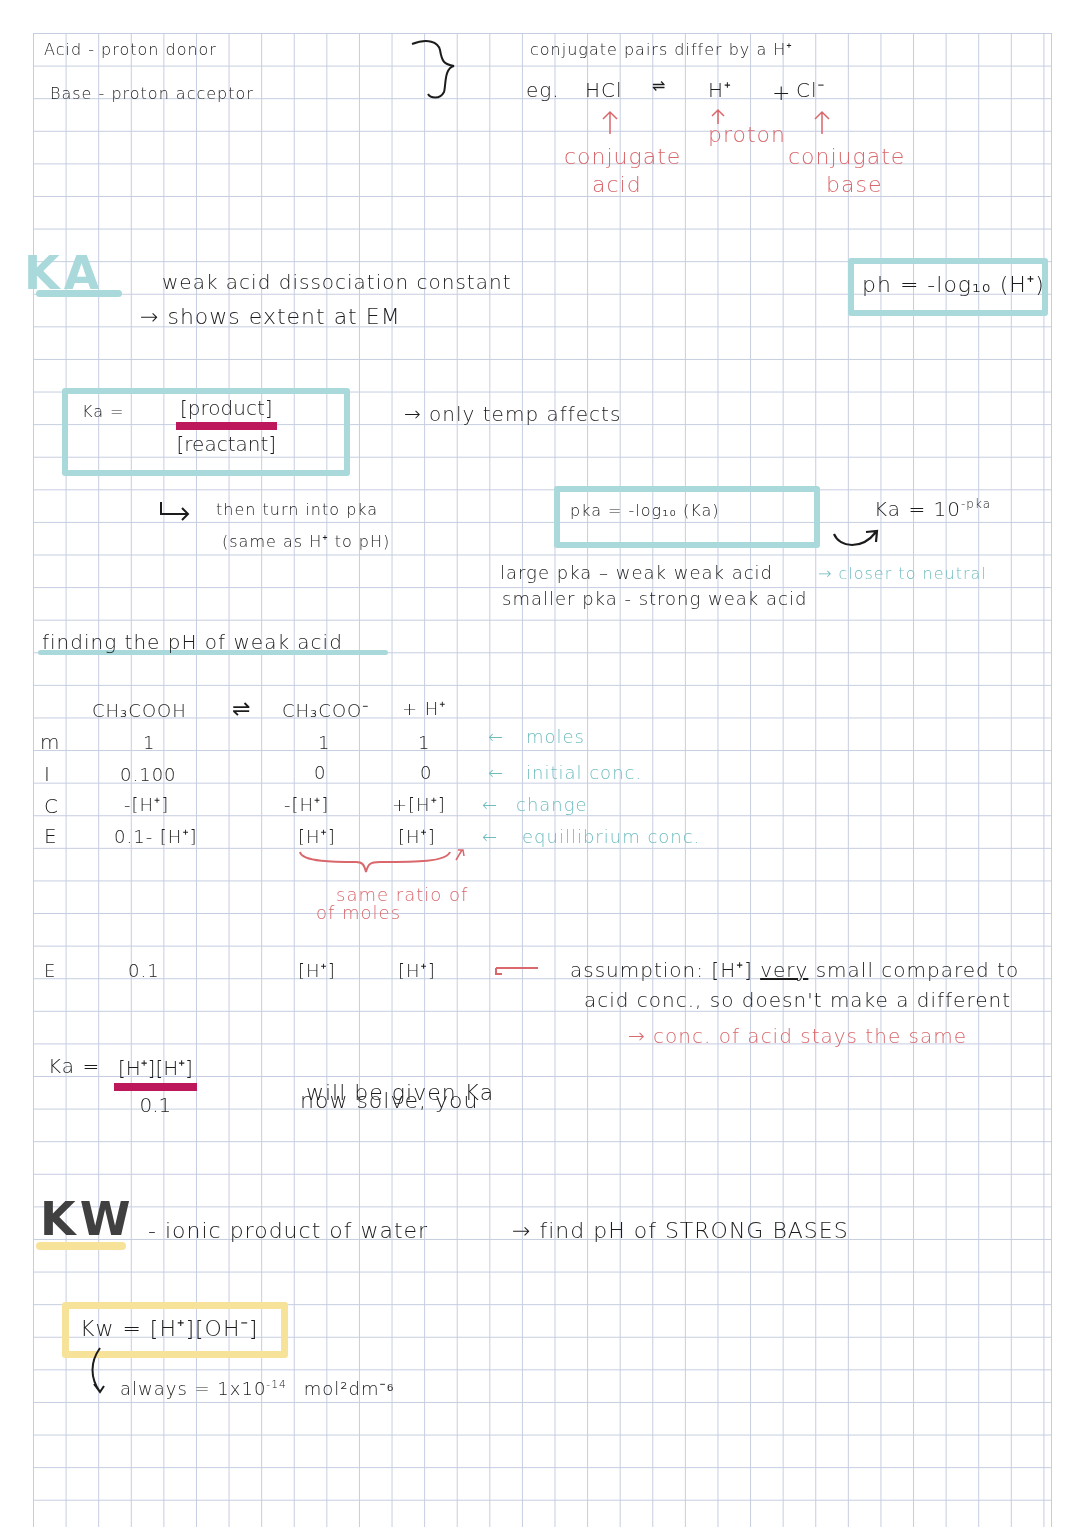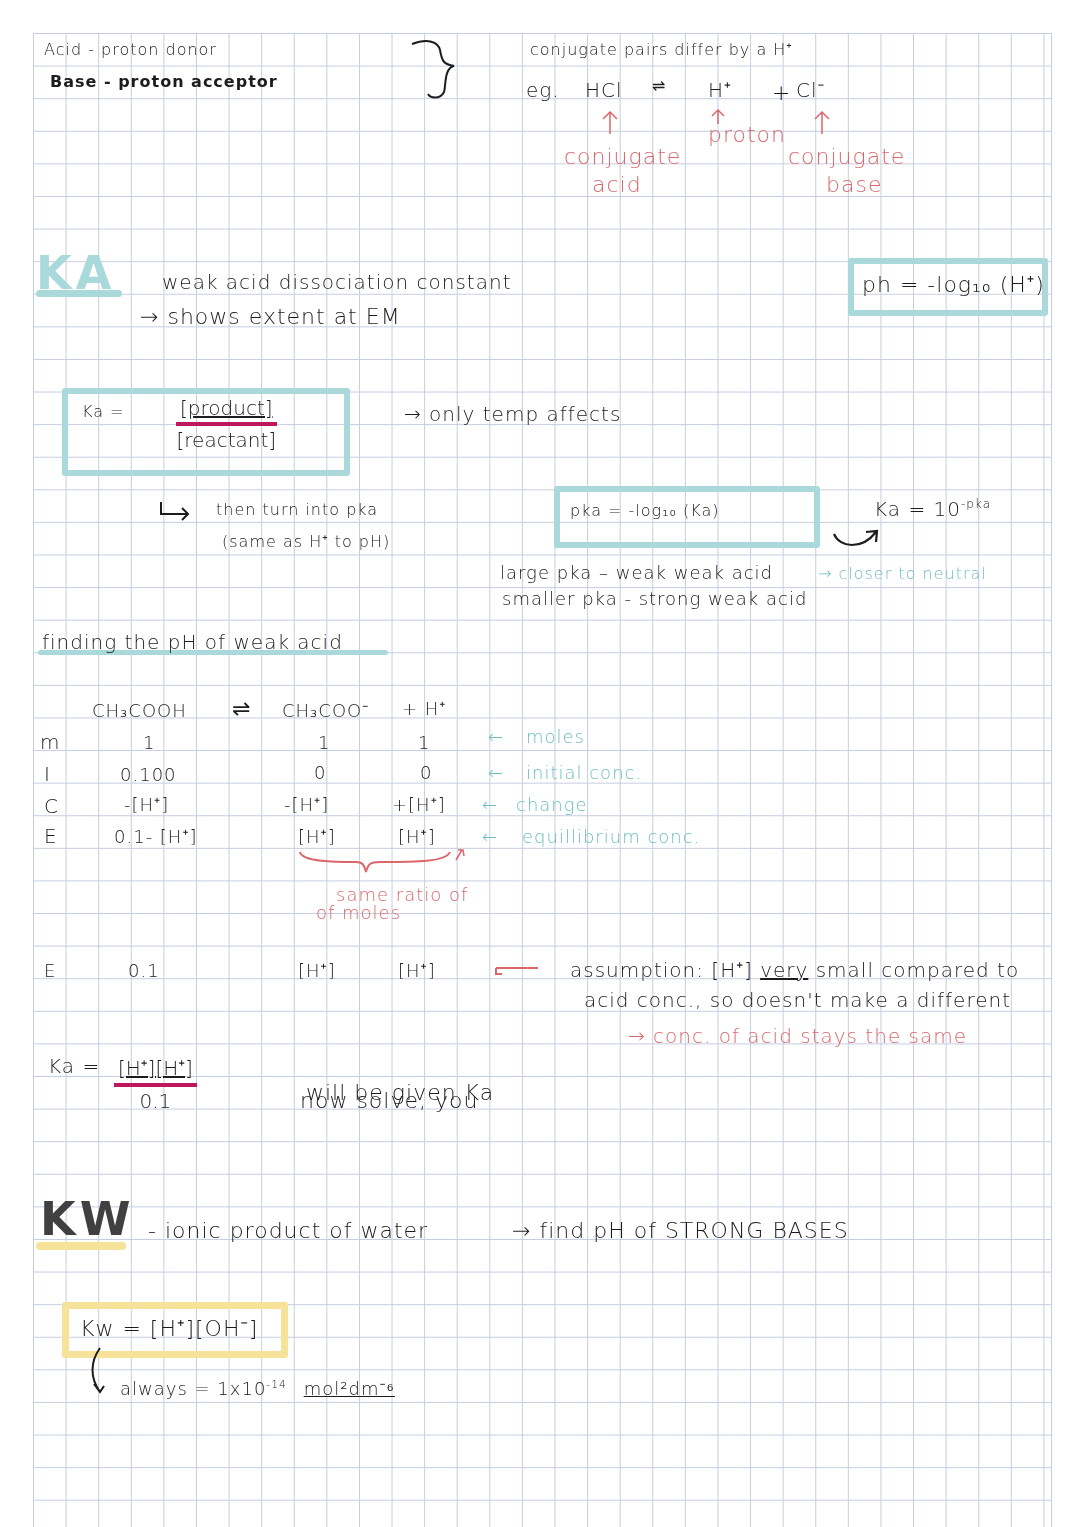--- a/index.html
+++ b/index.html
@@ -39,32 +39,32 @@
     position: absolute; border: 7px solid #f7e29a; border-radius: 3px; box-sizing: border-box;
   }
   .heading-big {
     position: absolute; font-size: 46px; font-weight: bold; letter-spacing: 4px; line-height: 1;
   }
   .hl-teal { color: #a9d9da; }
   .hl-yellow { color: #404040; }
   .under-teal { position: absolute; height: 7px; background: #a9d9da; border-radius: 4px; }
   .under-yellow { position: absolute; height: 8px; background: #f7e29a; border-radius: 4px; }
   .frac { position: absolute; text-align: center; }
-  .frac .num { display: block; border-bottom: 4px solid #be185d; padding: 0 4px 2px; text-decoration: underline; }
+  .frac .num { display: block; border-bottom: 8px solid #be185d; padding: 0 4px 2px; }
   .frac .den { display: block; padding-top: 2px; }
   svg { position: absolute; overflow: visible; }
 </style>
 </head>
 <body>
 
 <div class="grid"></div>
 <div class="grid-edge" style="left:1051px"></div>
 
 <div class="t ink hw f26" style="left:44px; top:42px;">Acid -  proton donor</div>
-<div class="t ink hw f26" style="left:50px; top:74px;font-weight:bold;">Base -  proton acceptor</div>
+<div class="t ink hw f26" style="left:50px; top:86px;">Base -  proton acceptor</div>
 
 <svg style="left:410px; top:36px;" width="60" height="70">
   <path d="M2 8 C 18 2, 28 6, 30 14 C 32 26, 34 28, 44 30 C 34 32, 36 50, 34 56 C 30 64, 20 62, 18 58" fill="none" stroke="#1c1c1c" stroke-width="2"></path>
 </svg>
 
 <div class="t ink hw f26" style="left:530px; top:42px;">conjugate pairs differ by a H⁺</div>
 
 <div class="t ink hw f24" style="left:526px; top:80px;">eg.</div>
 <div class="t ink hw f24" style="left:585px; top:80px;">HCl</div>
 <div class="t ink hw f26" style="left:652px; top:78px;">⇌</div>
@@ -82,21 +82,21 @@
   <path d="M10 24 L10 2 M3 9 L10 2 L17 9" fill="none" stroke="#d9676b" stroke-width="1.5"></path>
 </svg>
 
 <div class="t red hw f22" style="left:708px; top:124px;">proton</div>
 <div class="t red hw f22" style="left:564px; top:146px;">conjugate</div>
 <div class="t red hw f22" style="left:592px; top:174px;">acid</div>
 <div class="t red hw f22" style="left:788px; top:146px;">conjugate</div>
 <div class="t red hw f22" style="left:826px; top:174px;">base</div>
 
 <div class="under-teal" style="left:36px; top:290px; width:86px;"></div>
-<div class="heading-big hl-teal" style="left:36px; top:250px;">KA</div>
+<div class="heading-big hl-teal" style="left:24px; top:250px;">KA</div>
 
 <div class="t ink hw f24" style="left:162px; top:272px;">weak acid dissociation constant</div>
 <div class="t ink hw f22" style="left:140px; top:306px;">→ shows extent at EM</div>
 
 <div class="box-teal" style="left:848px; top:258px; width:200px; height:58px;"></div>
 <div class="t ink hw f22" style="left:862px; top:274px;">ph = -log₁₀ (H⁺)</div>
 
 <div class="box-teal" style="left:62px; top:388px; width:288px; height:88px;"></div>
 <div class="t ink hw f26" style="left:82px; top:404px;">Ka  =</div>
 <div class="frac ink hw f24" style="left:176px; top:396px;">
@@ -203,14 +203,14 @@
 <div class="t ink hw f22" style="left:492px; top:1220px;margin-left:20px;">→ find pH of  STRONG BASES</div>
 
 <div class="box-yellow" style="left:62px; top:1302px; width:226px; height:56px;"></div>
 <div class="t ink hw f22" style="left:80px; top:1318px;">Kw  =  [H⁺][OH⁻]</div>
 
 <svg style="left:86px; top:1346px;" width="40" height="56">
   <path d="M14 2 C 4 16, 4 32, 14 46 M8 38 L14 46 L18 40" fill="none" stroke="#1c1c1c" stroke-width="2"></path>
 </svg>
 <div class="t ink hw f18" style="left:120px; top:1380px;">
   <span>always = 1x10</span><sup>-14</sup>
-  <span style="margin-left:10px;text-decoration:underline;">mol²dm⁻⁶</span>
+  <span style="margin-left:10px;">mol²dm⁻⁶</span>
 </div>
 
 </body></html>

